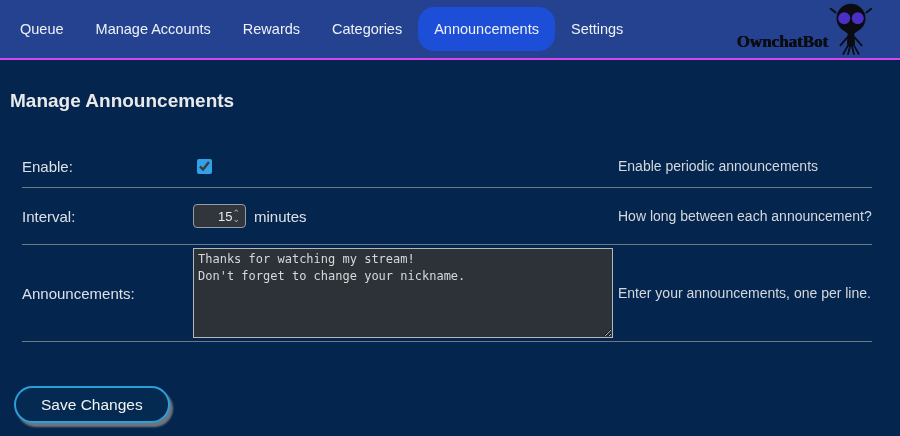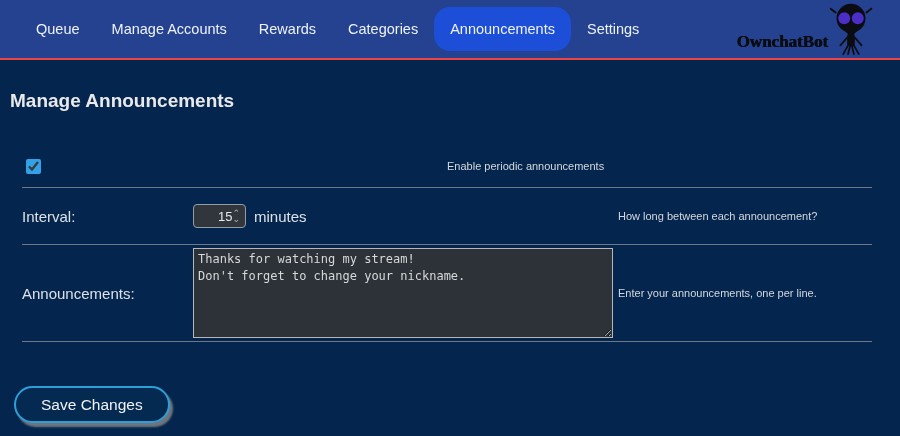--- a/index.html
+++ b/index.html
@@ -9,24 +9,24 @@
     background: #04264e;
     color: #dde1e6;
     overflow: hidden;
     position: relative;
   }
 
   
   .navbar {
     height: 60px;
     background: #24428f;
-    border-bottom: 2px solid #ef4444;
-    display: flex;
-    align-items: center;
-    padding: 0 20px 0 20px;
+    border-bottom: 2px solid #d946ef;
+    display: flex;
+    align-items: center;
+    padding: 0 20px 0 4px;
   }
   .nav-tabs { display: flex; align-items: center; height: 100%; }
   .nav-tab {
     color: #eef2f9;
     font-size: 14.5px;
     padding: 14px 16px;
     border-radius: 16px;
     cursor: pointer;
     white-space: nowrap;
   }
@@ -63,21 +63,21 @@
     margin: 35px 0 0 22px;
     width: 850px;
   }
   .form-row {
     display: flex;
     align-items: center;
     border-bottom: 1px solid #6f7882;
   }
   .col-label { width: 171px; font-size: 15px; color: #dde1e6; }
   .col-control { width: 425px; display: flex; align-items: center; }
-  .col-help { width: 254px; font-size: 11px; color: #d4d8dd; line-height: 28px; }
+  .col-help { width: 254px; font-size: 14px; color: #d4d8dd; line-height: 28px; }
 
   .row-enable { padding: 5px 0 7px 0; }
   .row-interval { padding: 14px 0; align-items: center; }
   .row-announcements { padding: 3px 0; }
 
   
   .enable-checkbox {
     width: 15px; height: 15px;
     margin-left: 4px;
     accent-color: #31a2e8;
@@ -178,20 +178,21 @@
     </svg>
   </div>
 </div>
 
 <div class="main">
   <h1 class="page-title">Manage Announcements</h1>
 
   <div class="form-table">
 
     <div class="form-row row-enable">
+      <div class="col-label">Enable:</div>
       <div class="col-control">
         <input type="checkbox" class="enable-checkbox" checked="checked" style="">
       </div>
       <div class="col-help">Enable periodic announcements</div>
     </div>
 
     <div class="form-row row-interval">
       <div class="col-label">Interval:</div>
       <div class="col-control">
         <div class="number-box">

